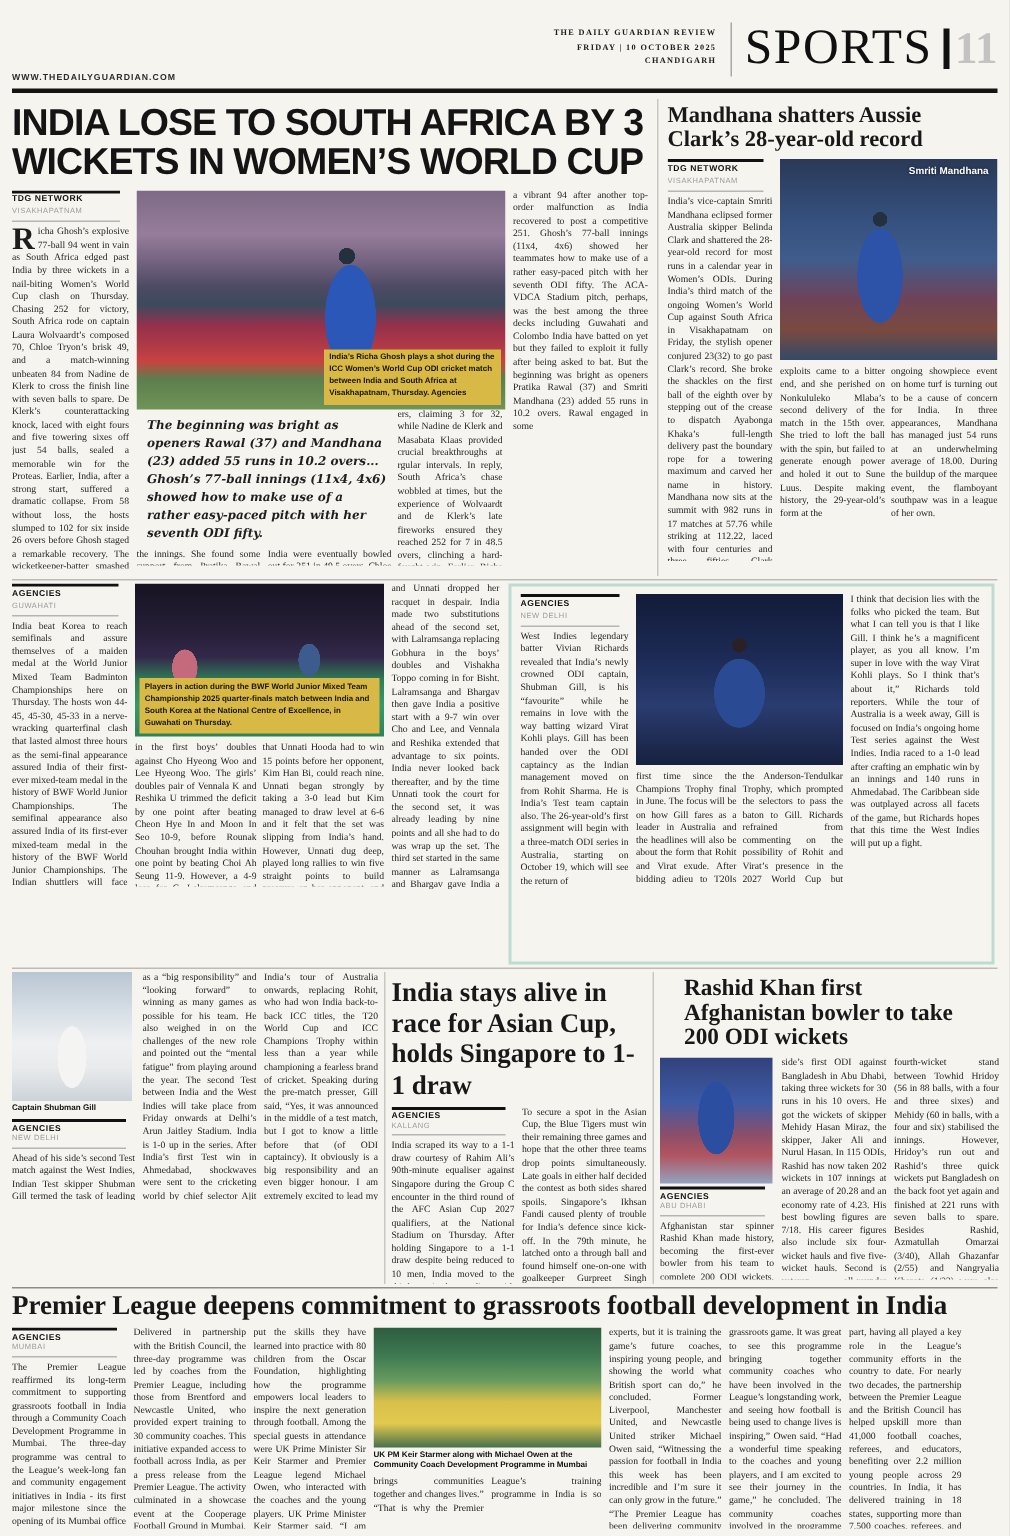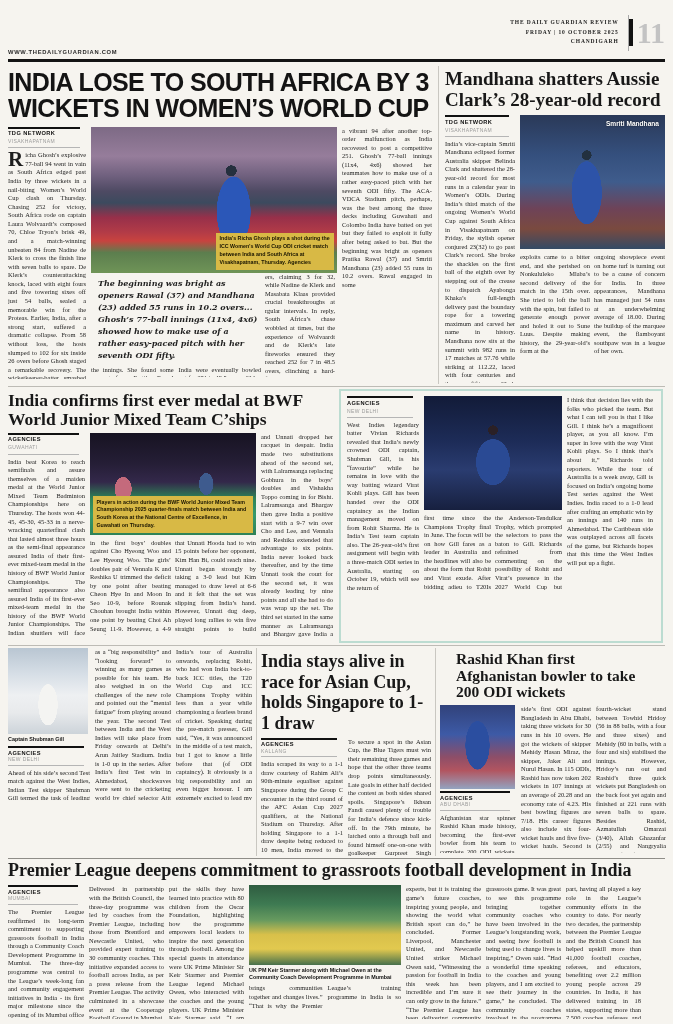--- a/index.html
+++ b/index.html
@@ -71,20 +71,21 @@
 
 <div class="page">
 
   <div class="masthead">
     <div class="url">WWW.THEDAILYGUARDIAN.COM</div>
     <div class="mh-info">
       <div>THE DAILY GUARDIAN REVIEW</div>
       <div>FRIDAY | 10 OCTOBER 2025</div>
       <div>CHANDIGARH</div>
     </div>
+    <div class="mh-sports">SPORTS</div>
     <div class="mh-bar"></div>
     <div class="mh-page">11</div>
   </div>
 
   <div class="row" id="row1">
 
     <div class="ncol" style="width:424px">
       <div class="hl-sans" style="margin:3px 0 5px">INDIA LOSE TO SOUTH AFRICA BY 3 WICKETS IN WOMEN’S WORLD CUP</div>
       <div class="row" style="gap:5px;height:252px">
         <div class="ncol bodytext" style="width:78px">
@@ -106,21 +107,21 @@
             <div class="ncol bodytext" style="width:70px">ers, claiming 3 for 32, while Nadine de Klerk and Masabata Klaas provided crucial breakthroughs at rgular intervals. In reply, South Africa’s chase wobbled at times, but the experience of Wolvaardt and de Klerk’s late fireworks ensured they reached 252 for 7 in 48.5 overs, clinching a hard-fought win. Earlier, Richa Ghosh made</div>
           </div>
         </div>
         <div class="ncol bodytext" style="width:90px">a vibrant 94 after another top-order malfunction as India recovered to post a competitive 251. Ghosh’s 77-ball innings (11x4, 4x6) showed her teammates how to make use of a rather easy-paced pitch with her seventh ODI fifty. The ACA-VDCA Stadium pitch, perhaps, was the best among the three decks including Guwahati and Colombo India have batted on yet but they failed to exploit it fully after being asked to bat. But the beginning was bright as openers Pratika Rawal (37) and Smriti Mandhana (23) added 55 runs in 10.2 overs. Rawal engaged in some</div>
       </div>
     </div>
 
     <div class="vr"></div>
 
     <div class="ncol" style="width:220px">
-      <div class="hl-serif" style="font-size:19px;margin:3px 0 5px">Mandhana shatters Aussie Clark’s 28-year-old record</div>
+      <div class="hl-serif" style="font-size:15px;margin:3px 0 5px">Mandhana shatters Aussie Clark’s 28-year-old record</div>
       <div class="row" style="gap:5px;height:268px">
         <div class="ncol bodytext" style="width:70px">
           <div class="byline">
             <div class="agency">TDG NETWORK</div>
             <div class="place">VISAKHAPATNAM</div>
           </div>
           <span>India’s vice-captain Smriti Mandhana eclipsed former Australia skipper Belinda Clark and shattered the 28-year-old record for most runs in a calendar year in Women’s ODIs. During India’s third match of the ongoing Women’s World Cup against South Africa in Visakhapatnam on Friday, the stylish opener conjured 23(32) to go past Clark’s record. She broke the shackles on the first ball of the eighth over by stepping out of the crease to dispatch Ayabonga Khaka’s full-length delivery past the boundary rope for a towering maximum and carved her name in history. Mandhana now sits at the summit with 982 runs in 17 matches at 57.76 while striking at 112.22, laced with four centuries and three fifties. Clark remained at the pinnacle for a staggering 28 years after garnering 970 runs in 16 matches at 80.83 in 1997. Moments after the power-play ended, Mandhana’s</span>
         </div>
         <div class="ncol" style="width:145px">
           <div class="photo mandhana-photo" style="width:145px">
@@ -133,21 +134,20 @@
         </div>
       </div>
     </div>
   </div>
 
   <div class="hr"></div>
 
   <div class="row" id="row2">
 
     <div class="ncol" style="width:325px">
-      <div class="hl-serif" style="font-size:17.5px;margin:2px 0 4px">India confirms first ever medal at BWF World Junior Mixed Team C’ships</div>
       <div class="row" style="gap:5px;height:204px">
         <div class="ncol bodytext" style="width:77px">
           <div class="byline">
             <div class="agency">AGENCIES</div>
             <div class="place">GUWAHATI</div>
           </div>
           <span>India beat Korea to reach semifinals and assure themselves of a maiden medal at the World Junior Mixed Team Badminton Championships here on Thursday. The hosts won 44-45, 45-30, 45-33 in a nerve-wracking quarterfinal clash that lasted almost three hours as the semi-final appearance assured India of their first-ever mixed-team medal in the history of BWF World Junior Championships. The semifinal appearance also assured India of its first-ever mixed-team medal in the history of the BWF World Junior Championships. The Indian shuttlers will face Asian U-19 mixed team champions Indonesia in the semifinals. In the first set, Bhargav Ram Arigela and Viswa Tej Gobburu lost 8-9</span>
         </div>
         <div class="ncol" style="width:166px">
           <div class="photo bwf-photo" style="width:166px">

